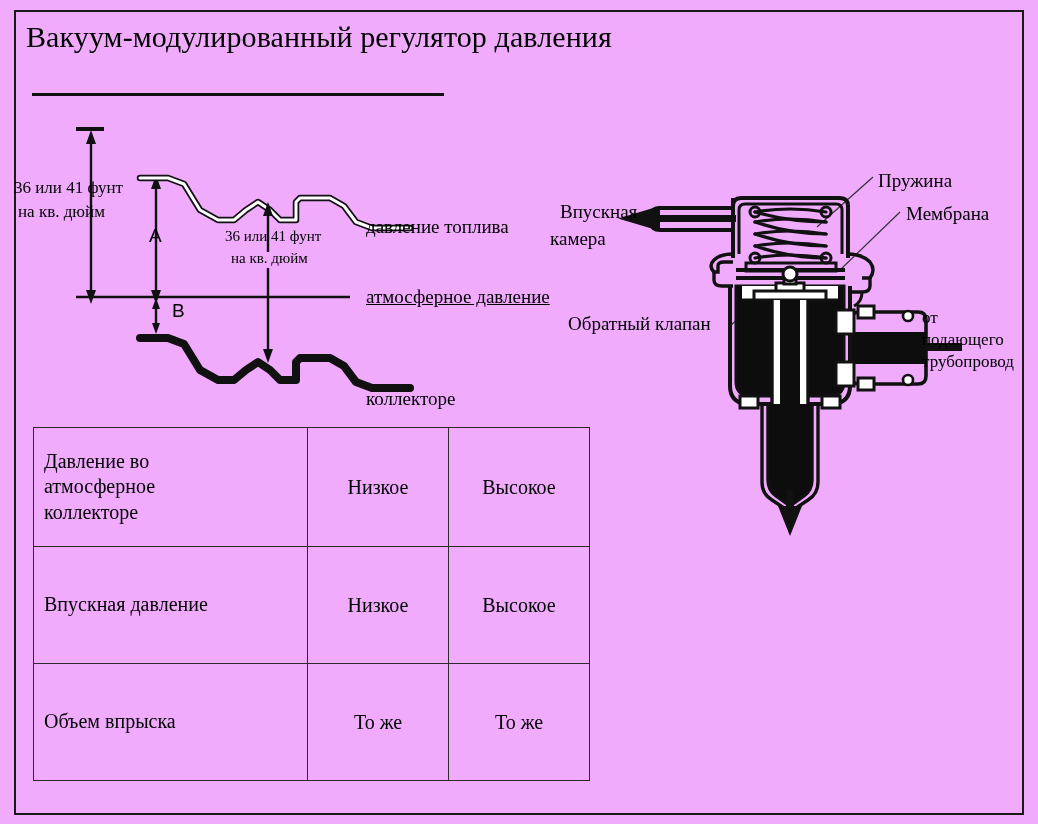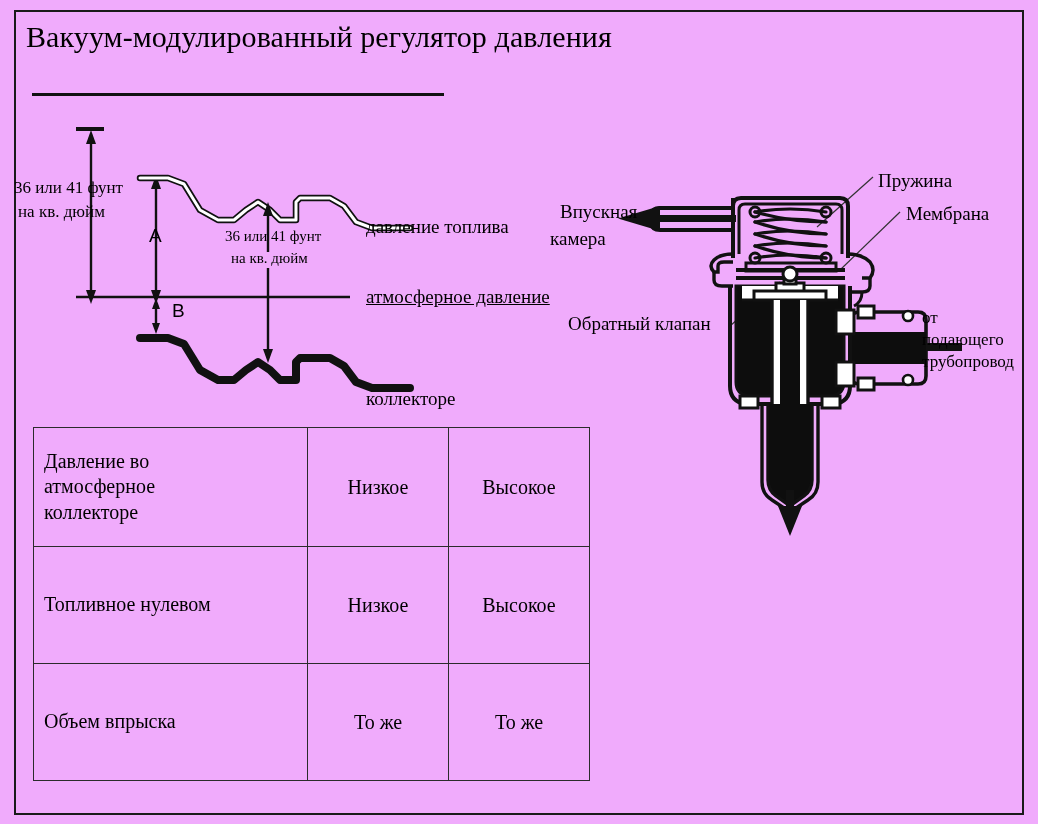--- a/index.html
+++ b/index.html
@@ -261,21 +261,21 @@
         <td class="label">
           <div>Давление во</div>
           <div>атмосферное</div>
           <div>коллекторе</div>
         </td>
         <td class="val">Низкое</td>
         <td class="val">Высокое</td>
       </tr>
       <tr>
         <td class="label">
-          <div>Топливное нулевом</div>
+          <div>Впускная давление</div>
         </td>
         <td class="val">Низкое</td>
         <td class="val">Высокое</td>
       </tr>
       <tr>
         <td class="label">
           <div>Объем впрыска</div>
         </td>
         <td class="val">То же</td>
         <td class="val">То же</td>

